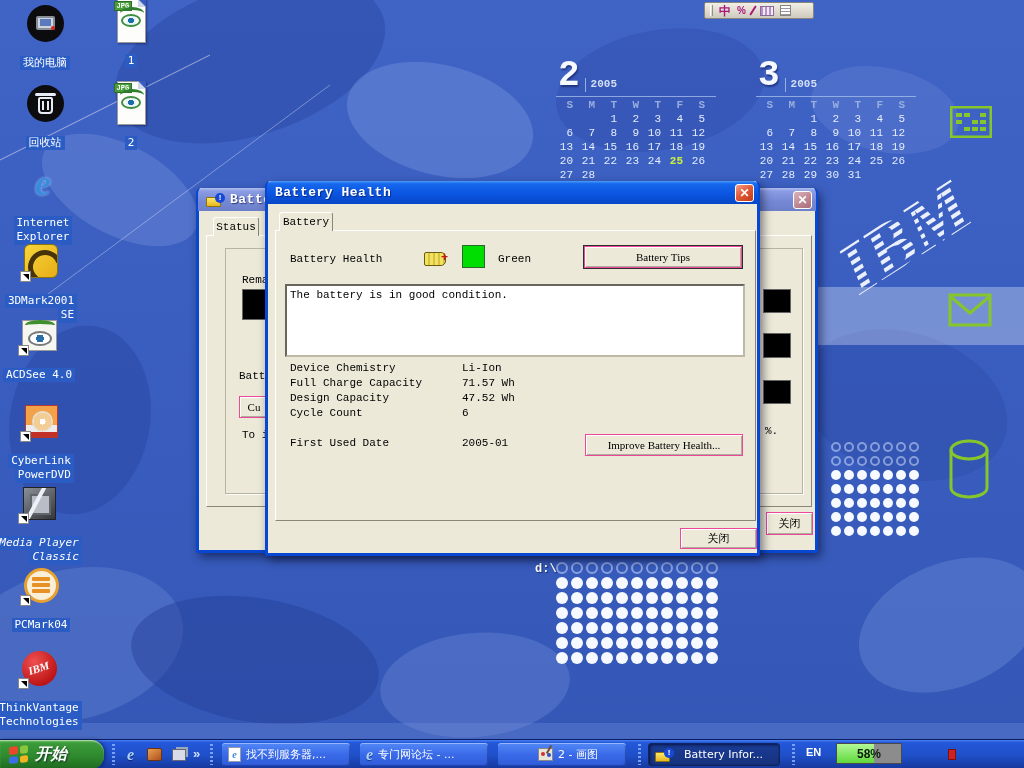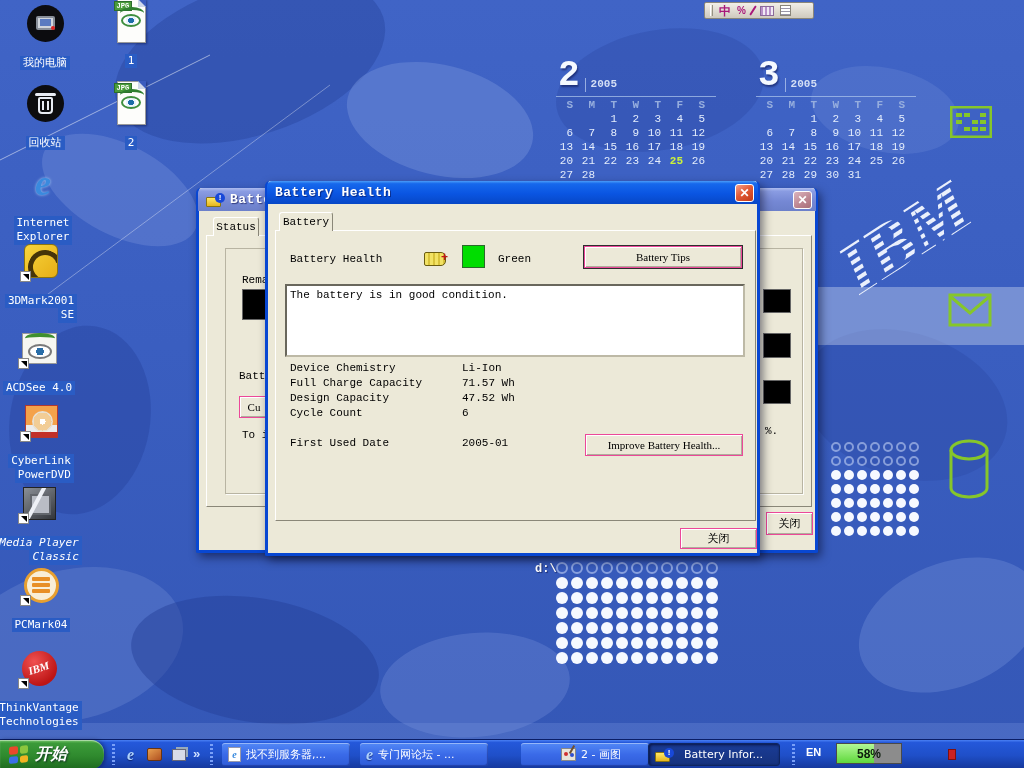--- a/index.html
+++ b/index.html
@@ -524,21 +524,21 @@
         </div>
         <div class="dlabel"><span>Internet</span><br><span>Explorer</span></div>
       </div>
       <div class="ditem" style="left: 2px; top: 242px;">
         <div class="dicon">
           <span class="dm3"></span>
           <span class="sc"></span>
         </div>
         <div class="dlabel"><span>3DMark2001</span><br><span>SE</span></div>
       </div>
-      <div class="ditem" style="left: 0px; top: 329px;">
+      <div class="ditem" style="left: 0px; top: 316px;">
         <div class="dicon">
           <span class="acd">
             <span class="acd-brow"></span>
             <span class="acd-eye"></span>
           </span>
           <span class="sc"></span>
         </div>
         <div class="dlabel"><span>ACDSee 4.0</span></div>
       </div>
       <div class="ditem" style="left: 2px; top: 402px;">
@@ -678,21 +678,21 @@
     <span class="tsep" style="left:638px"></span>
     <span class="tsep" style="left:792px"></span>
   <div class="twin" style="left: 222px; width: 128px;">
         <span class="ie-doc">e</span>
         <span class="wlabel">找不到服务器,...</span>
       </div>
       <div class="twin" style="left: 360px; width: 128px;">
         <span class="ie-sm">e</span>
         <span class="wlabel">专门网论坛 - ...</span>
       </div>
-      <div class="twin" style="left: 521px; width: 128px; padding-left: 40px;">
+      <div class="twin" style="left: 498px; width: 128px; padding-left: 40px;">
         <span class="paint-ic"></span>
         <span class="wlabel">2 - 画图</span>
       </div>
       <div class="twin active" style="left: 648px; width: 132px;">
         <span class="batt-ic"></span>
         <span class="wlabel">Battery Infor...</span>
       </div>
     </div>
   <span class="tray-lang">EN</span>
   <div class="meter">

